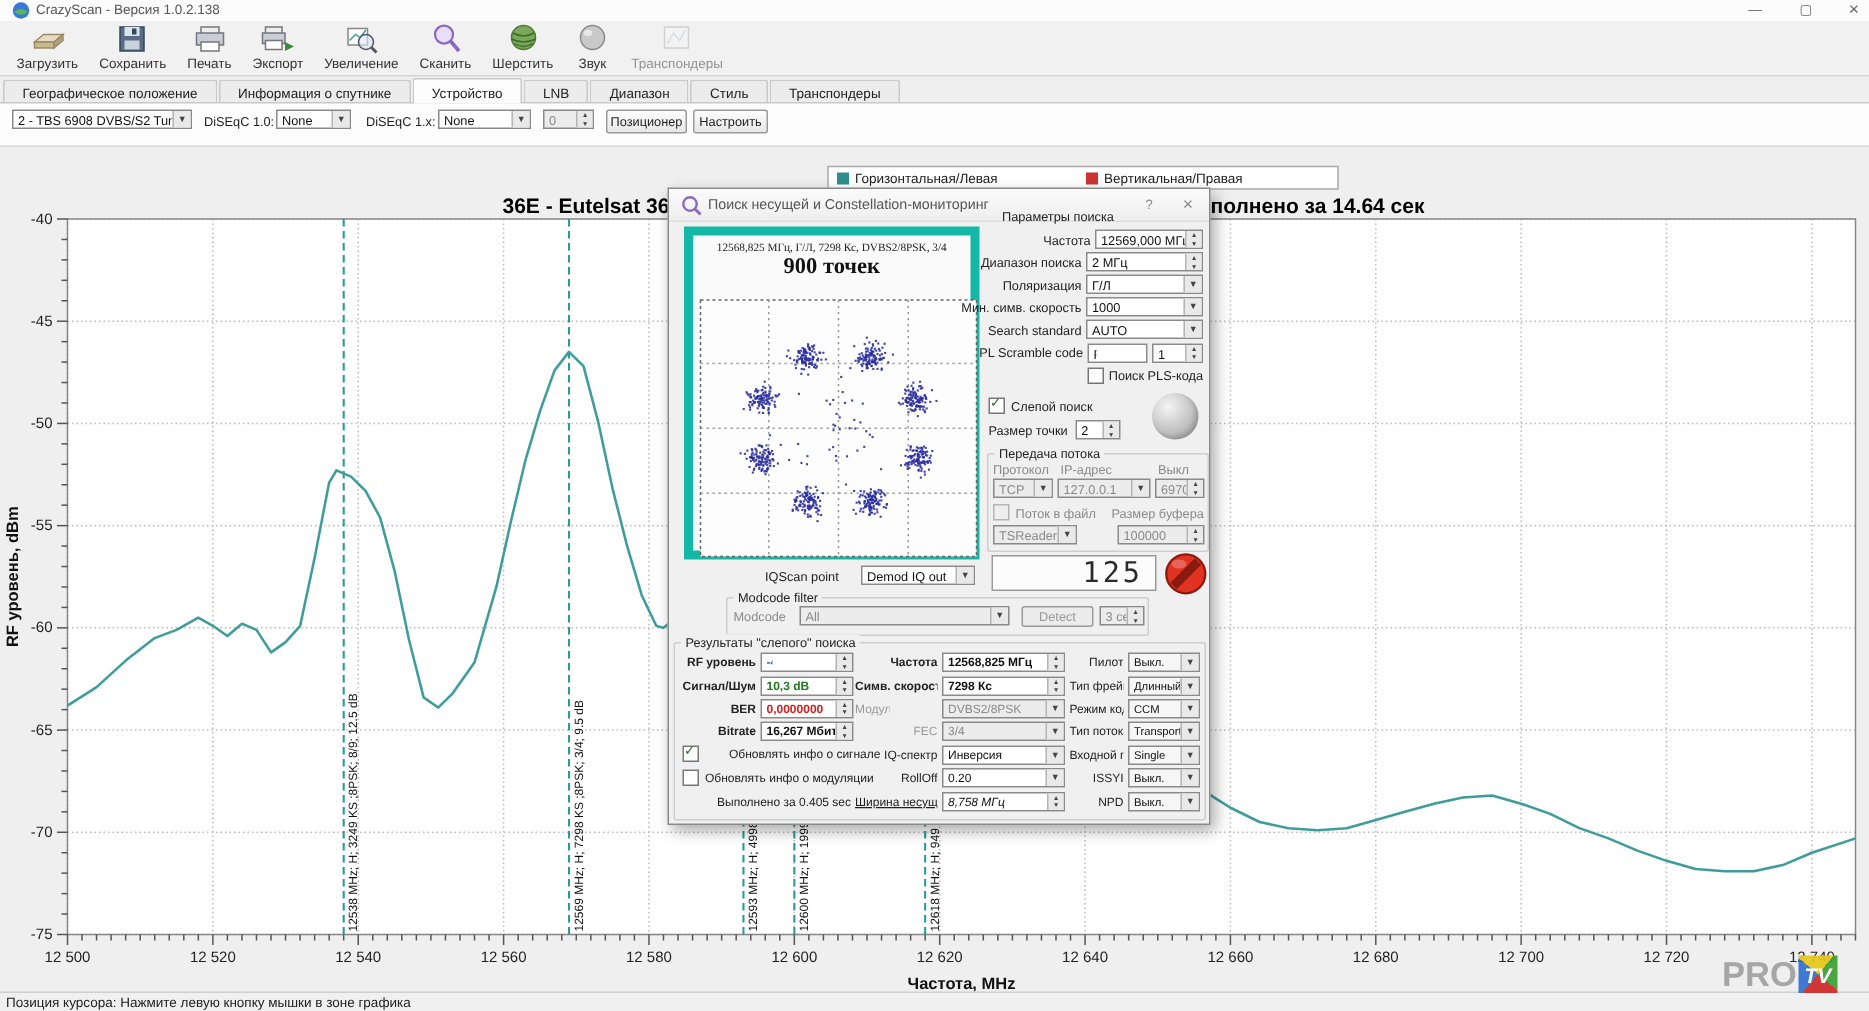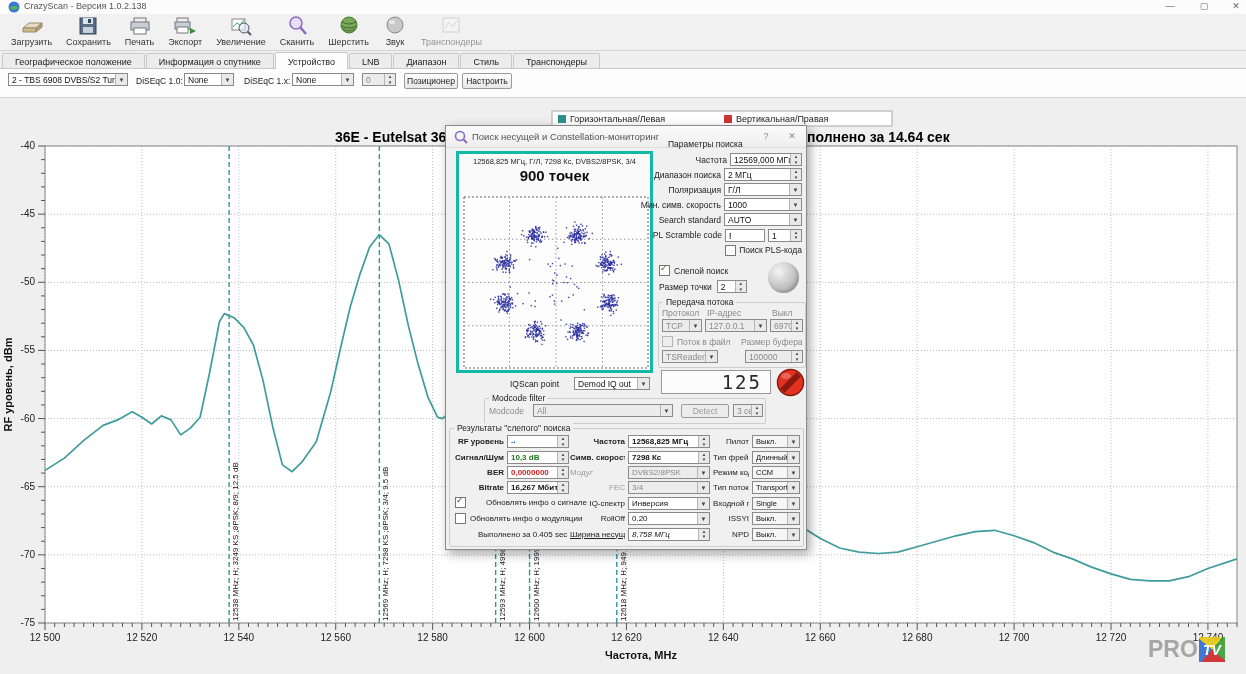--- a/index.html
+++ b/index.html
@@ -44,21 +44,21 @@
   .lbl.gray{color:#8a8a8a;}
   
   #devicebar{position:absolute;left:0;top:73px;width:1246px;height:18px;z-index:3;}
   
   #chartwrap{position:absolute;left:0;top:96px;width:1246px;height:566px;}
   #chart-svg{position:absolute;left:0;top:0;}
   
   #dlg{position:absolute;left:445px;top:125px;width:360px;height:423px;background:#f0f0f0;border:1px solid #8a8a8a;box-shadow:3px 4px 10px rgba(0,0,0,.35);z-index:10;font-size:8.5px;}
   #dlg-title{position:absolute;left:0;top:0;width:100%;height:21px;background:linear-gradient(#fbfbfb,#eeeeee);border-bottom:1px solid #ddd;}
   #dlg-title .dtxt{position:absolute;left:26px;top:5px;font-size:9.5px;color:#555;}
-  #constbox{position:absolute;left:10px;top:25px;width:197px;height:222px;background:#fafafa;border:3px solid #14b8a6;box-sizing:border-box;}
+  #constbox{position:absolute;left:10px;top:25px;width:197px;height:222px;background:#fafafa;border:6px solid #14b8a6;box-sizing:border-box;font-family:Liberation Serif, serif;}
   #constbox .cinfo{position:absolute;left:0;top:3px;width:100%;text-align:center;font-size:7.5px;color:#222;}
   #constbox .cpoints{position:absolute;left:0;top:13px;width:100%;text-align:center;font-size:15px;font-weight:bold;color:#111;}
   .prow{display:flex;align-items:center;height:15.1px;justify-content:flex-end;gap:3px;}
   .prow .plabel{font-size:8.5px;color:#222;white-space:nowrap;text-align:right;flex:1;overflow:hidden;}
   .rrow{display:flex;align-items:center;height:15.4px;justify-content:flex-end;gap:3px;}
   .rrow .rlabel{font-size:8px;color:#222;white-space:nowrap;text-align:right;flex:1;overflow:hidden;}
   .rlabel.bold{font-weight:bold;}
   .rlabel.dis{color:#9a9a9a;}
   .rlabel.link{text-decoration:underline;}
   #lcd{position:absolute;left:215px;top:244px;width:110px;height:24px;background:#fcfcfc;border:1px solid #9a9a9a;box-sizing:border-box;font-family:"DejaVu Sans Mono",monospace;font-size:19px;color:#2a2a2a;text-align:right;line-height:22px;padding-right:8px;letter-spacing:2px;}
@@ -1677,20 +1677,23 @@
         <span class="lbl" style="font-size:8px">Обновлять инфо о сигнале</span>
       </div>
       <div class="abs" style="left:5px;top:84px;display:flex;align-items:center;gap:4px">
         <span class="cb"></span>
         <span class="lbl" style="font-size:8px">Обновлять инфо о модуляции</span>
       </div>
       <span class="lbl abs" style="left:28px;top:101px;font-size:8px">Выполнено за 0.405 sec</span>
     </div>
   </div>
 
+  <div id="statusbar">
+    <span>Позиция курсора: Нажмите левую кнопку мышки в зоне графика</span>
+  </div>
 
   <div id="logo">
     <span class="pro">PRO</span>
     <span class="tvbox">
         <span>TV</span>
       </span>
   </div>
 </div>
 
 </body></html>

